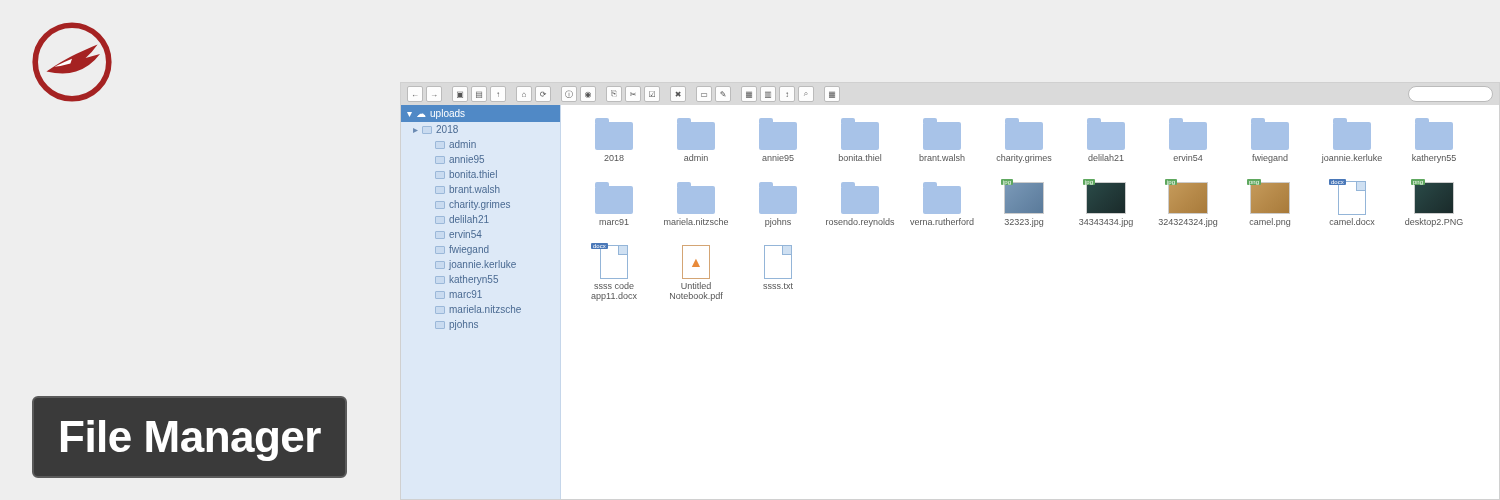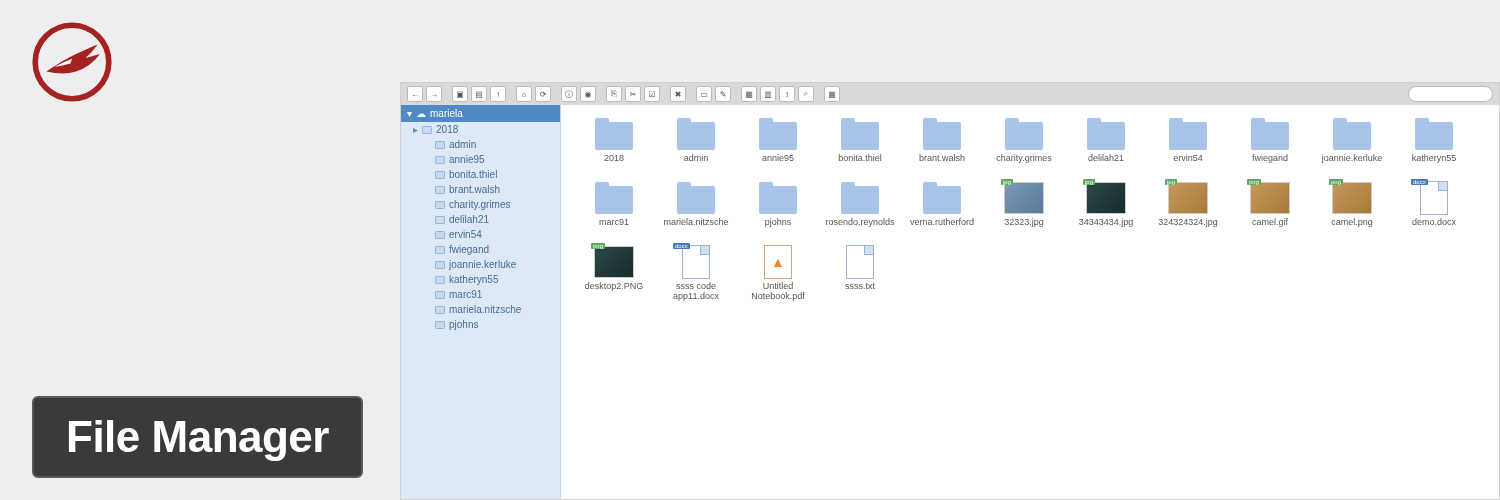--- a/index.html
+++ b/index.html
@@ -19,21 +19,21 @@
       height: 80px;
     }
     .title-badge {
       position: absolute;
       bottom: 22px;
       left: 32px;
       background: #3a3a3a;
       color: #fff;
       border: 2px solid #5a5a5a;
       border-radius: 6px;
-      padding: 14px 32px;
+      padding: 14px 24px;
       font-size: 44px;
       font-weight: 600;
       letter-spacing: -0.5px;
     }
     .fm-window {
       position: absolute;
       top: 82px;
       left: 400px;
       right: 0;
       bottom: 0;
@@ -252,21 +252,21 @@
       <div class="tb-btn">▦</div>
     <div class="toolbar-search"></div>
   </div>
 
   <div class="fm-body">
 
     <div class="sidebar">
       <div class="sb-root">
         <span>▾</span>
         <span>☁</span>
-        <span>mariela</span>
+        <span>uploads</span>
       </div>
       <div class="sb-item">
         <span style="color:#6a8ab2;margin-left:-8px;">▸</span>
         <span class="sb-fold"></span>
         <span>2018</span>
       </div>
       <div id="sb-list">
           <div class="sb-item sb-sub">
             <span class="sb-fold"></span>
             <span>admin</span>
@@ -439,35 +439,28 @@
               <div class="thumb brown"></div>
               <span class="badge jpg">jpg</span>
             </div>
             <div class="file-label">324324324.jpg</div>
           </div>
           <div class="file-item">
             <div class="file-icon">
               <div class="thumb brown"></div>
               <span class="badge png">png</span>
             </div>
-            <div class="file-label">camel.gif</div>
-          </div>
-          <div class="file-item">
-            <div class="file-icon">
-              <div class="thumb brown"></div>
-              <span class="badge png">png</span>
-            </div>
             <div class="file-label">camel.png</div>
           </div>
           <div class="file-item">
             <div class="file-icon">
               <div class="doc-shape"></div>
               <span class="badge docx">docx</span>
             </div>
-            <div class="file-label">demo.docx</div>
+            <div class="file-label">camel.docx</div>
           </div>
           <div class="file-item">
             <div class="file-icon">
               <div class="thumb dark"></div>
               <span class="badge png">png</span>
             </div>
             <div class="file-label">desktop2.PNG</div>
           </div>
           <div class="file-item">
             <div class="file-icon">

